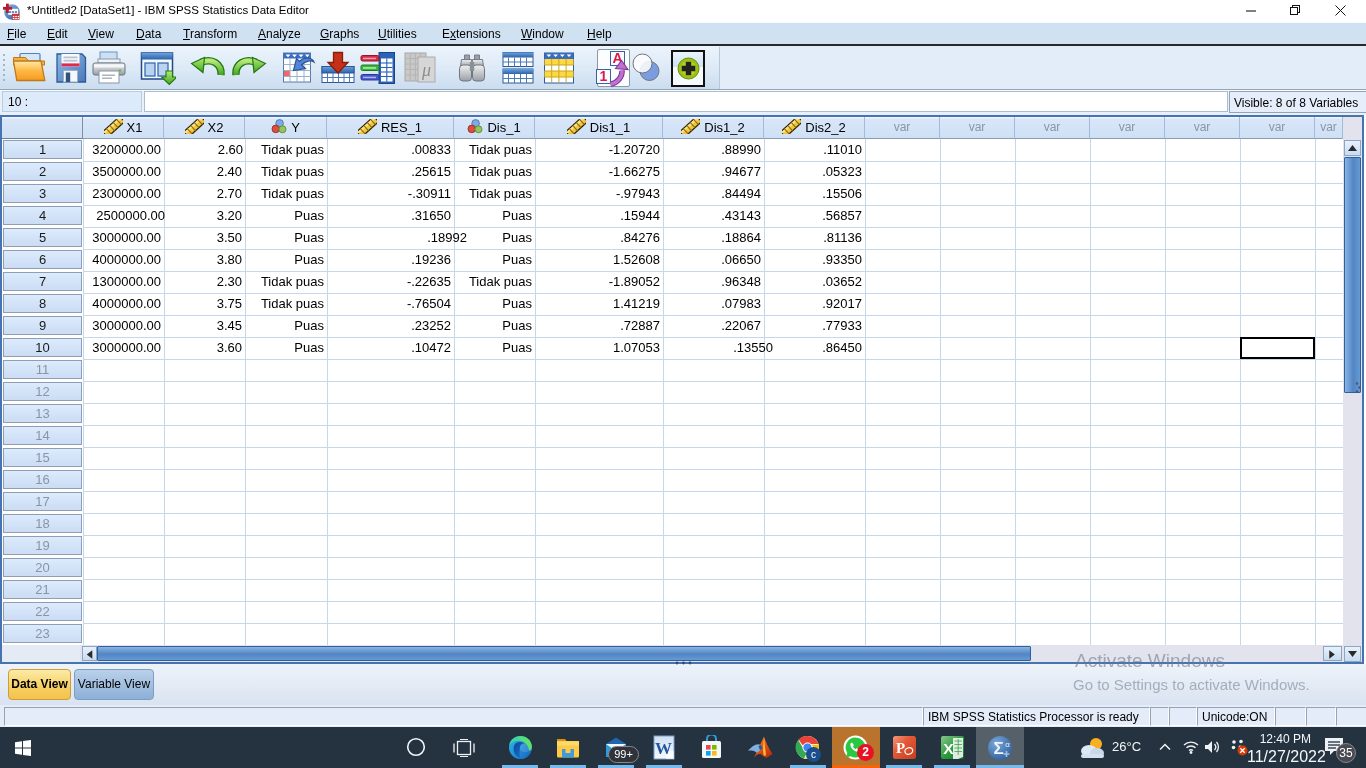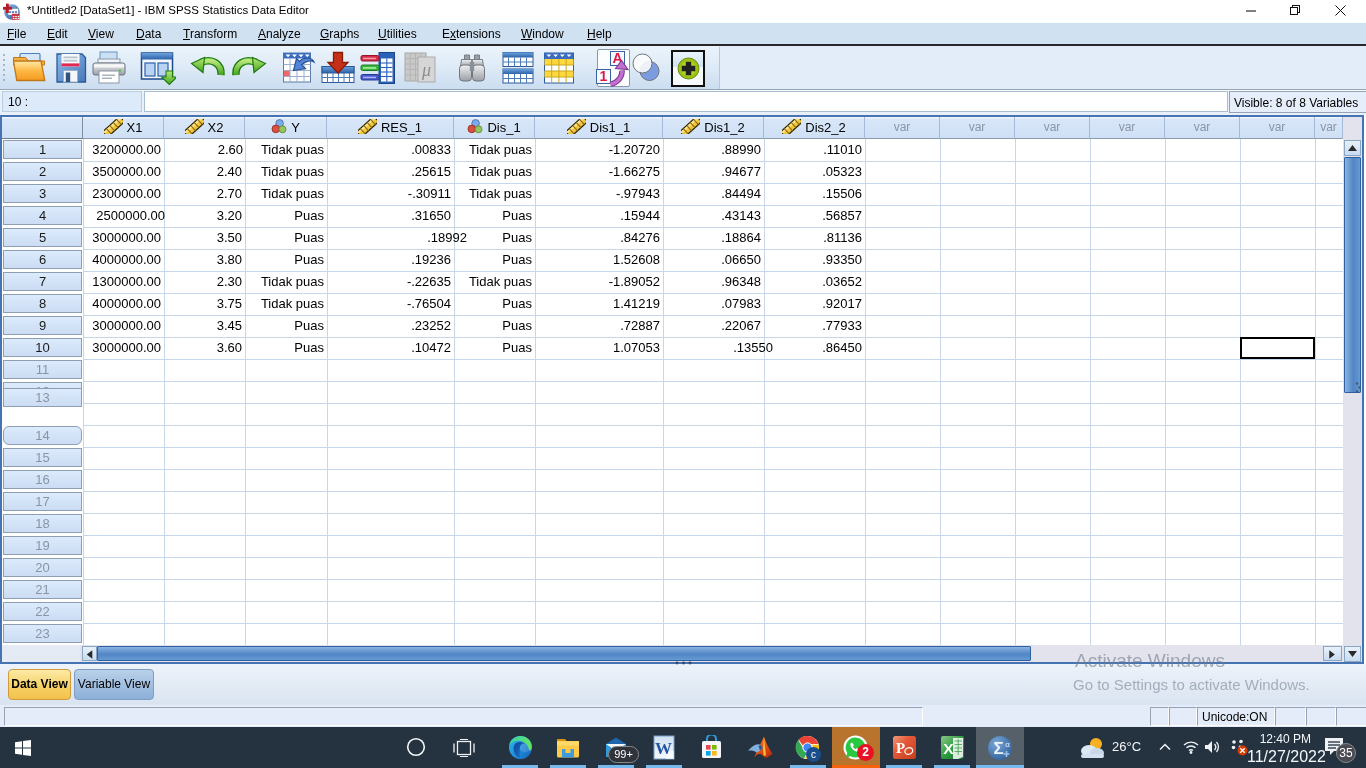--- a/index.html
+++ b/index.html
@@ -468,22 +468,22 @@
 <div class="rowhead" style="top:67px;">3</div>
 <div class="rowhead" style="top:89px;">4</div>
 <div class="rowhead" style="top:111px;">5</div>
 <div class="rowhead" style="top:133px;">6</div>
 <div class="rowhead" style="top:155px;">7</div>
 <div class="rowhead" style="top:177px;">8</div>
 <div class="rowhead" style="top:199px;">9</div>
 <div class="rowhead" style="top:221px;">10</div>
 <div class="rowhead off" style="top:243px;">11</div>
 <div class="rowhead off" style="top:265px;">12</div>
-<div class="rowhead off" style="top:271px;">13</div>
-<div class="rowhead off" style="top:309px;border-radius:6px;">14</div>
+<div class="rowhead off" style="top:287px;">13</div>
+<div class="rowhead off" style="top:309px;">14</div>
 <div class="rowhead off" style="top:331px;">15</div>
 <div class="rowhead off" style="top:353px;">16</div>
 <div class="rowhead off" style="top:375px;">17</div>
 <div class="rowhead off" style="top:397px;">18</div>
 <div class="rowhead off" style="top:419px;">19</div>
 <div class="rowhead off" style="top:441px;">20</div>
 <div class="rowhead off" style="top:463px;">21</div>
 <div class="rowhead off" style="top:485px;">22</div>
 <div class="rowhead off" style="top:507px;">23</div>
 <div class="dcell" style="left:81px;top:22px;width:80px;">3200000.00</div>
@@ -601,20 +601,21 @@
 <div class="abs" id="wm1">Activate Windows</div>
 <div class="abs" id="wm2">Go to Settings to activate Windows.</div>
 
 <div class="abs" id="tabsrow">
   <div class="abs" id="tab1">Data View</div>
   <div class="abs" id="tab2">Variable View</div>
 </div>
 
 <div class="abs" id="statusbar">
   <div class="stbox" style="left:4px; width:919px;"></div>
+  <div class="stbox" style="left:923px; width:227px;">IBM SPSS Statistics Processor is ready</div>
   <div class="stbox" style="left:1150px; width:19px;"></div>
   <div class="stbox" style="left:1169px; width:28px;"></div>
   <div class="stbox" style="left:1197px; width:78px;">Unicode:ON</div>
   <div class="stbox" style="left:1275px; width:31px;"></div>
   <div class="stbox" style="left:1306px; width:30px;"></div>
   <div class="stbox" style="left:1336px; width:30px; border-right:none;"></div>
 </div>
 
 <div class="abs" id="taskbar">
   <svg class="abs" style="left:15px;top:13px" width="16" height="16" viewBox="0 0 16 16">

